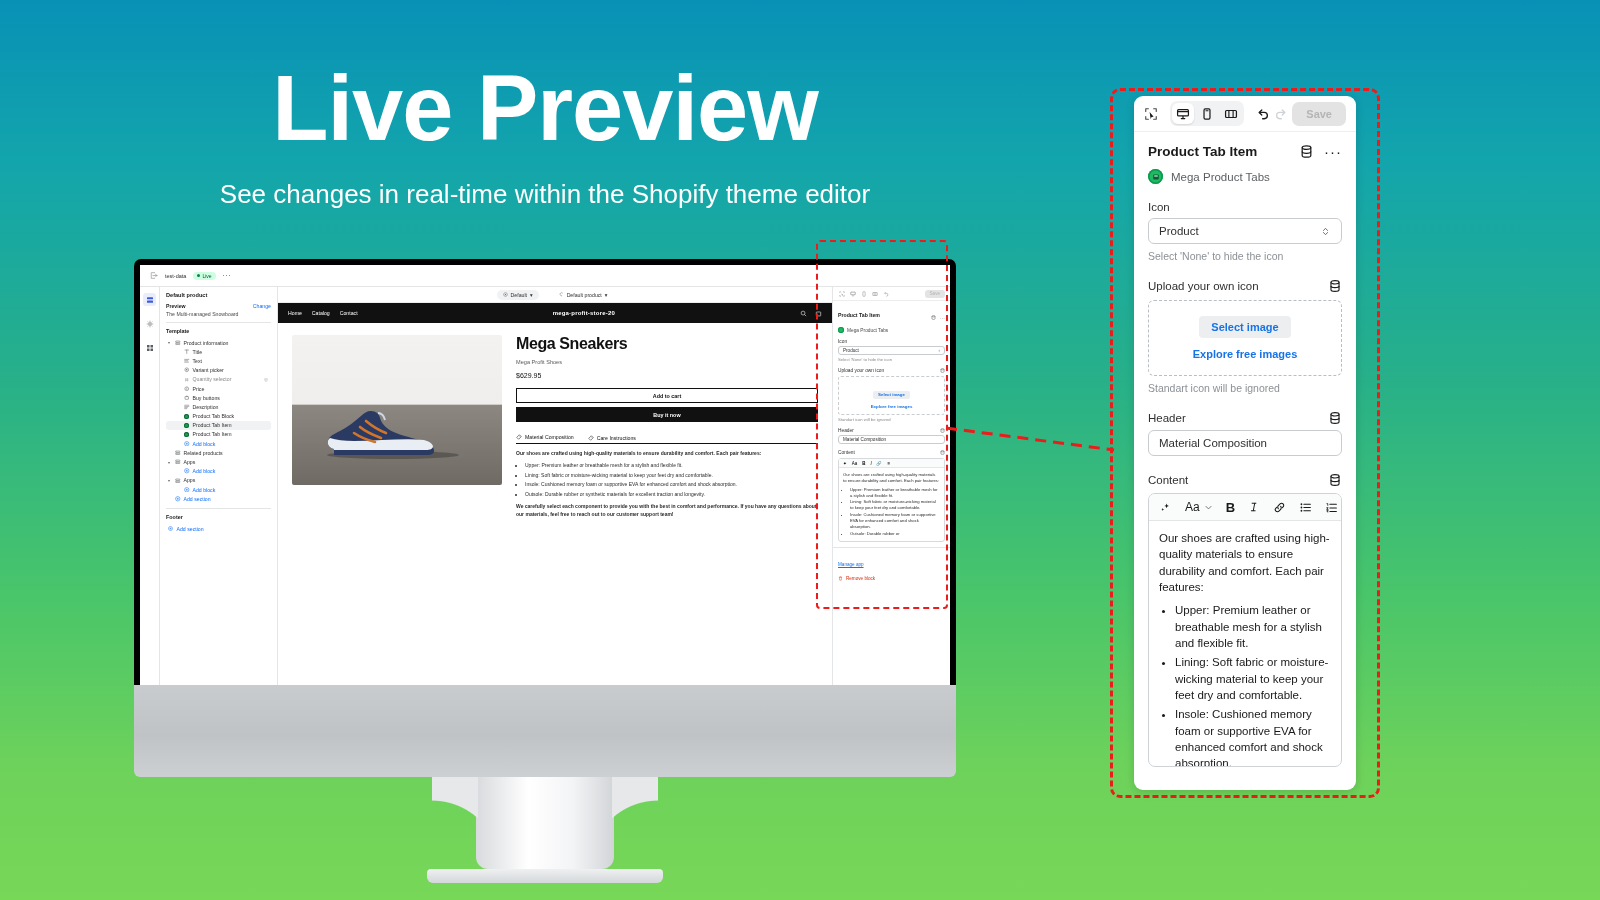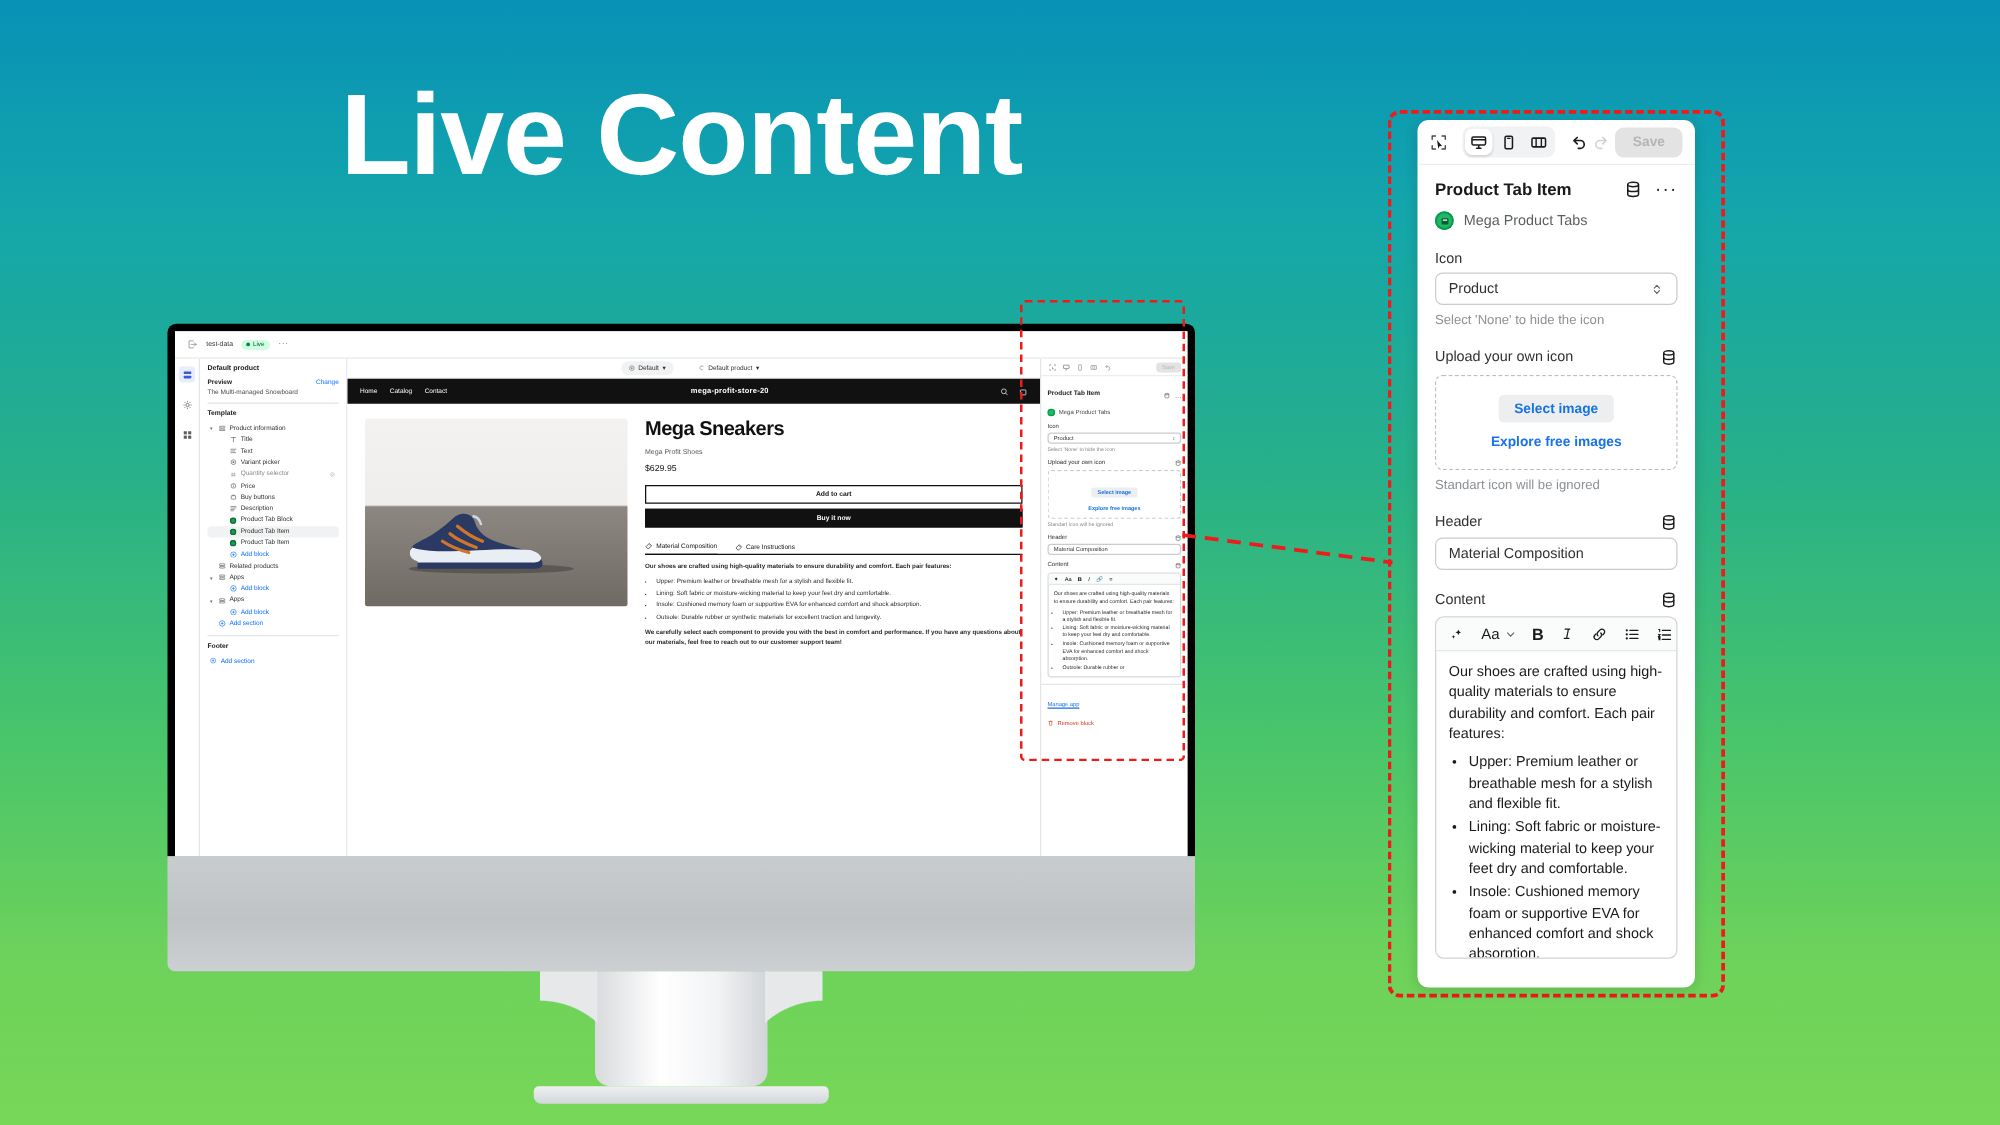--- a/index.html
+++ b/index.html
@@ -159,21 +159,22 @@
   .rt-bar .ri { display:flex; align-items:center; justify-content:center; }
   .rt-body { padding:9px 10px 10px 10px; font-size:11.5px; color:#1a1a1a; line-height:1.42; height:245px; overflow:hidden; }
   .rt-body ul { margin:7px 0 0 16px; }
   .rt-body li { margin-bottom:3px; }
   svg { display:block; }
 </style>
 </head>
 <body>
 
 <div class="hero">
-  <div class="hero-title">Live Content</div>
+  <div class="hero-title">Live Preview</div>
+  <div class="hero-sub">See changes in real-time within the Shopify theme editor</div>
 </div>
 
 <div class="monitor">
   <div class="monitor-bezel">
     <div class="screen">
 
       <div class="ed-topbar">
         <span class="ticon">
           <svg width="9" height="9" viewBox="0 0 16 16">
               <path d="M10 3H4v10h6M7 8h7m0 0-2.5-2.5M14 8l-2.5 2.5" stroke="#5c5f62" stroke-width="1.3" fill="none" stroke-linecap="round"></path>

